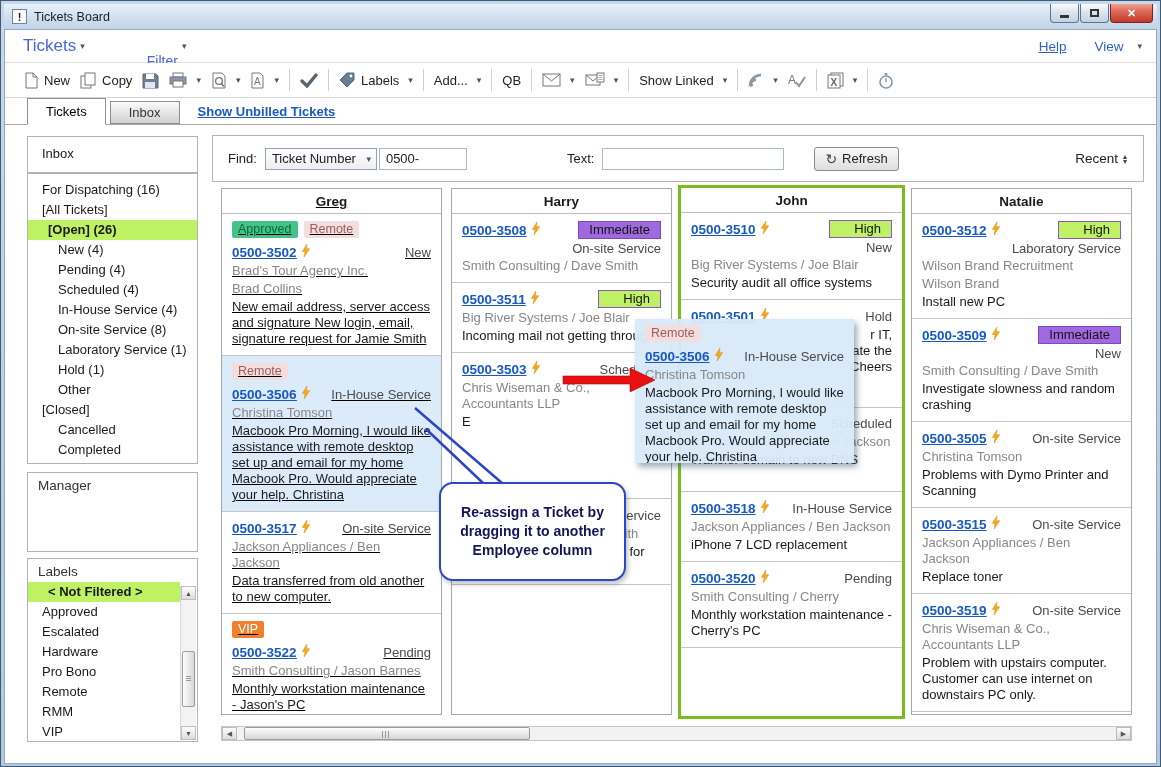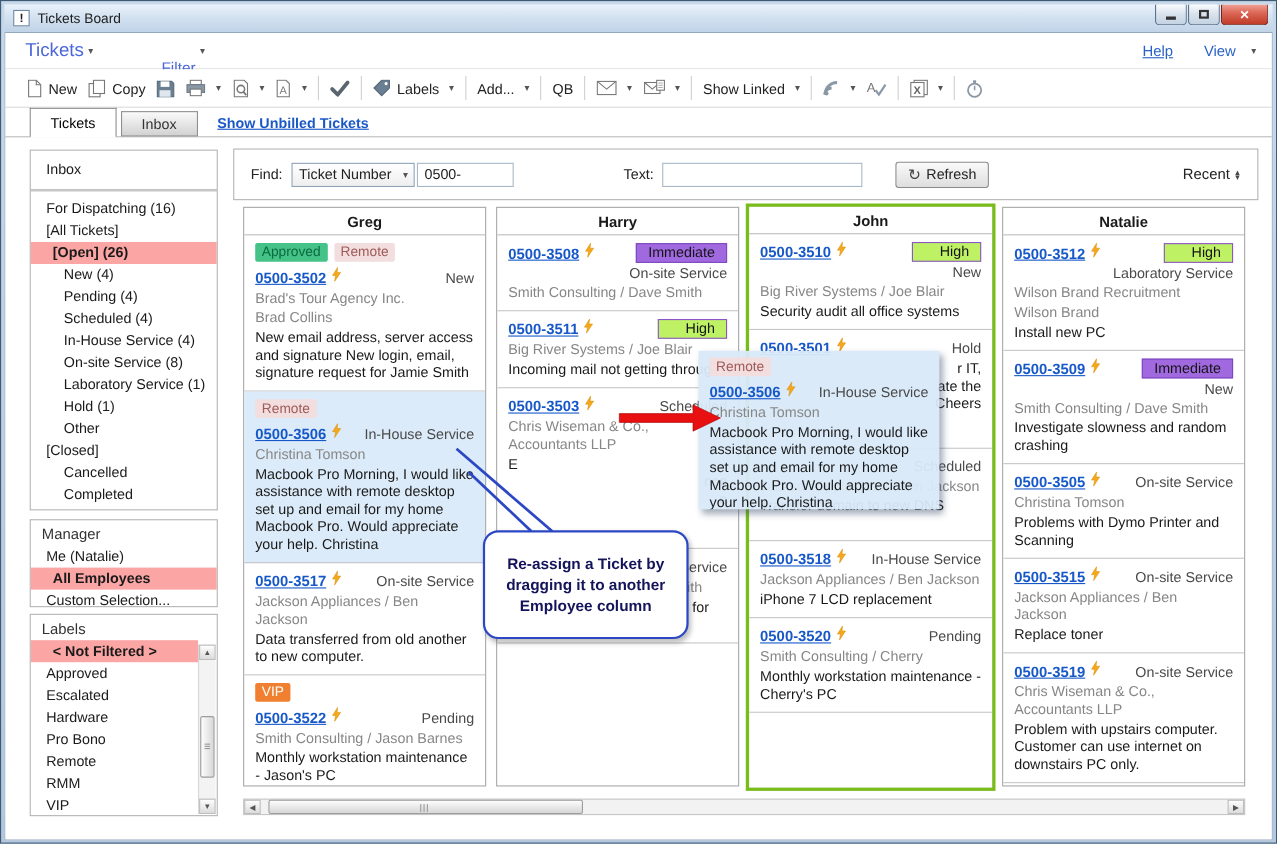--- a/index.html
+++ b/index.html
@@ -39,21 +39,21 @@
   .tabrow{height:27px;display:flex;align-items:flex-end;border-bottom:1px solid #a8a8a8;background:#fff;padding-left:22px;}
   .tab{font-size:13px;padding:4px 18px;border:1px solid #8f8f8f;cursor:pointer;}
   .tab.active{background:#fff;border-bottom:1px solid #fff;height:27px;display:flex;align-items:center;position:relative;top:1px;z-index:2;}
   .tab.inactive{background:linear-gradient(#fafafa,#d2d2d2);height:23px;display:flex;align-items:center;color:#333;margin-left:4px;}
   .unbilled{margin-left:18px;margin-bottom:5px;font-size:13px;font-weight:bold;color:#1a58c8;text-decoration:underline;cursor:pointer;}
   
   .content{position:relative;flex:1;background:#fff;overflow:hidden;}
   .sbox{position:absolute;background:#fff;border:1px solid #b4b4b4;}
   .srow{font-size:13px;color:#1a1a1a;padding:2px 4px 2px 14px;line-height:16px;cursor:pointer;white-space:nowrap;}
   .srow.ind{padding-left:30px;}
-  .srow.sel{background:#fca5a5;font-weight:bold;padding-left:20px;}
+  .srow.sel{background:#bef264;font-weight:bold;padding-left:20px;}
   .shead{font-size:13.5px;font-weight:normal;color:#333;padding:5px 4px 3px 10px;}
   
   .vsb{position:absolute;right:1px;top:27px;bottom:1px;width:16px;background:#f3f3f3;border-left:1px solid #d8d8d8;}
   .vsb .arr{height:14px;display:flex;align-items:center;justify-content:center;font-size:7px;color:#555;
     background:linear-gradient(#fdfdfd,#dcdcdc);border:1px solid #bdbdbd;cursor:pointer;}
   .vsb .arr.dn{position:absolute;bottom:0;left:0;right:0;}
   .vsb .thumb{position:absolute;left:1px;right:1px;top:42%;height:56px;border:1px solid #9c9c9c;border-radius:2px;
     background:linear-gradient(90deg,#fdfdfd,#d8d8d8);cursor:grab;}
   .vsb .grip{position:absolute;left:3px;right:3px;top:50%;margin-top:-4px;}
   .vsb .grip div{height:1px;background:#999;margin:1px 0;}
@@ -324,25 +324,20 @@
             <div class="srow ind">Laboratory Service (1)</div>
             <div class="srow ind">Hold (1)</div>
             <div class="srow ind">Other</div>
             <div class="srow">[Closed]</div>
             <div class="srow ind">Cancelled</div>
             <div class="srow ind">Completed</div>
           </div>
       </div>
       <div class="sbox" style="left:22px;top:347px;width:171px;height:80px;">
         <div class="shead">Manager</div>
-        <div>
-            <div class="srow">Me (Natalie)</div>
-            <div class="srow sel">All Employees</div>
-            <div class="srow">Custom Selection...</div>
-          </div>
       </div>
       <div class="sbox" style="left:22px;top:433px;width:171px;height:184px;overflow:hidden;">
         <div class="shead">Labels</div>
         <div style="margin-right:17px;">
             <div class="srow sel">&lt; Not Filtered &gt;</div>
             <div class="srow">Approved</div>
             <div class="srow">Escalated</div>
             <div class="srow">Hardware</div>
             <div class="srow">Pro Bono</div>
             <div class="srow">Remote</div>
@@ -378,21 +373,21 @@
         <div class="recent">
           <span>Recent</span>
           <span class="dbl-caret">
               <span>▴</span>
               <span>▾</span>
             </span>
         </div>
       </div>
 
       <div id="board">
-          <div class="col" style="left: 216px; top: 63px; width: 221px; height: 527px;">
+          <div class="col" style="left: 216px; top: 63px; width: 221px; height: 527px; text-decoration: underline;">
             <div class="col-head">Greg</div>
             <div class="card">
               <div class="chips">
                 <span class="chip chip-approved">Approved</span>
                 <span class="chip chip-remote">Remote</span>
               </div>
               <div class="trow">
                 <a class="tnum">0500-3502</a>
                 <span><svg width="10" height="13" viewBox="0 0 10 14">
                     <path d="M6 0 L1 8 H4 L3 14 L9 5 H5.5 Z" fill="#F5A81C" stroke="#D98C00" stroke-width="0.5"></path>

